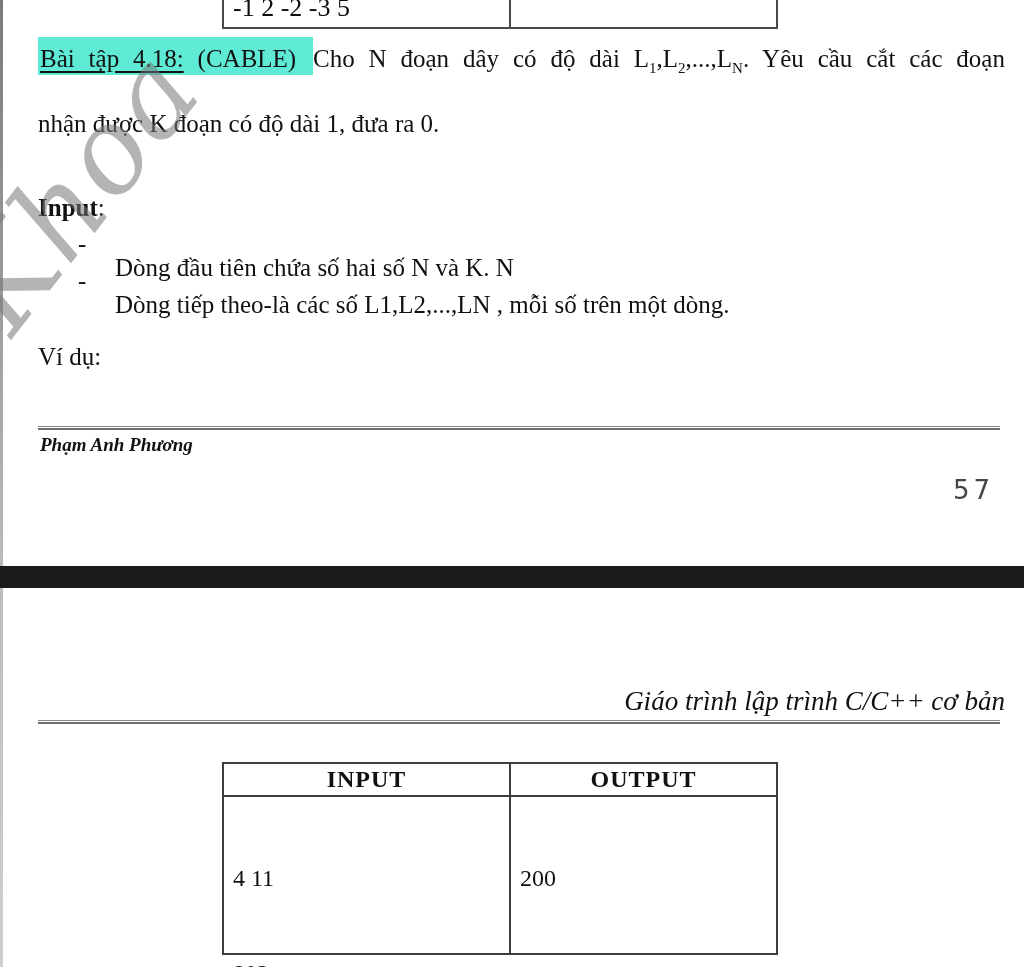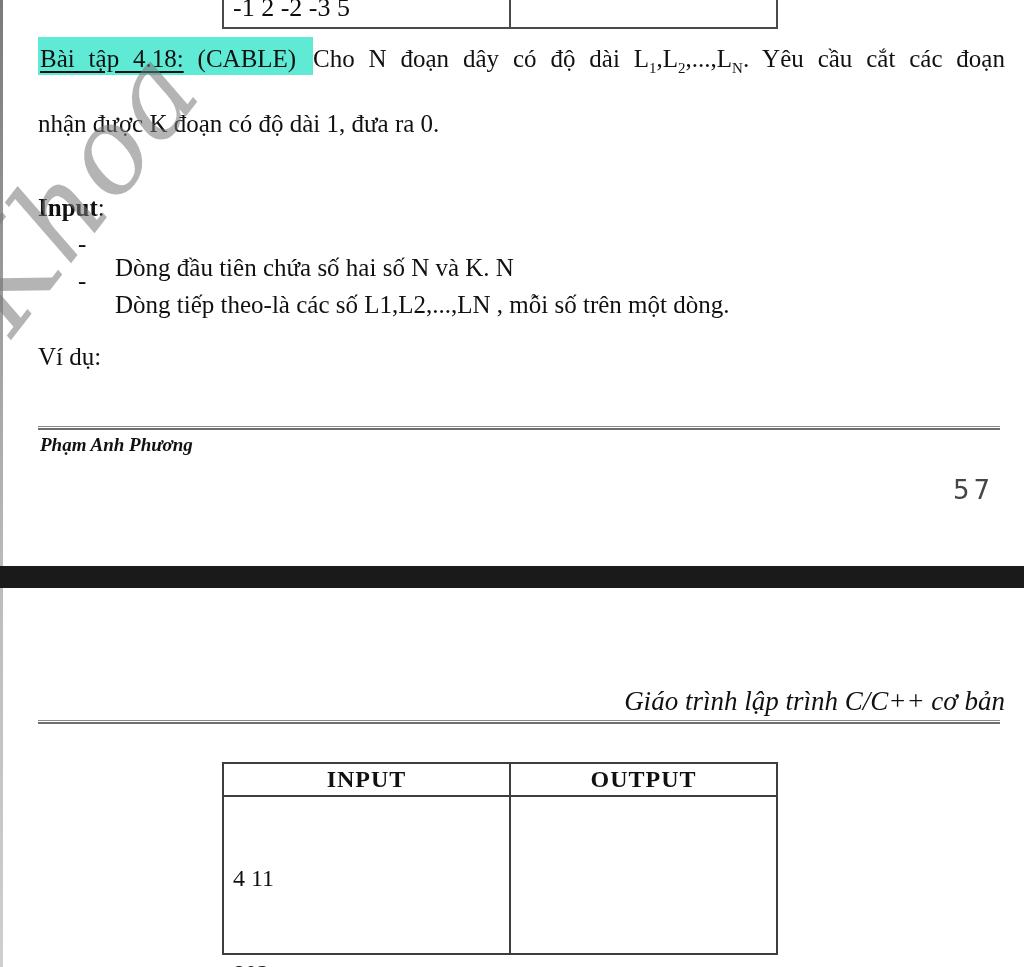--- a/index.html
+++ b/index.html
@@ -144,15 +144,18 @@
     <div class="hline"></div>
     <div class="hcell c1">INPUT</div>
     <div class="hcell c2">OUTPUT</div>
     <div class="bodycell c1">
       <div>4 11</div>
       <div>802</div>
       
       
       
     </div>
+    <div class="bodycell c2">
+      <div>200</div>
+    </div>
   </div>
 
 </div>
 
 </body></html>

